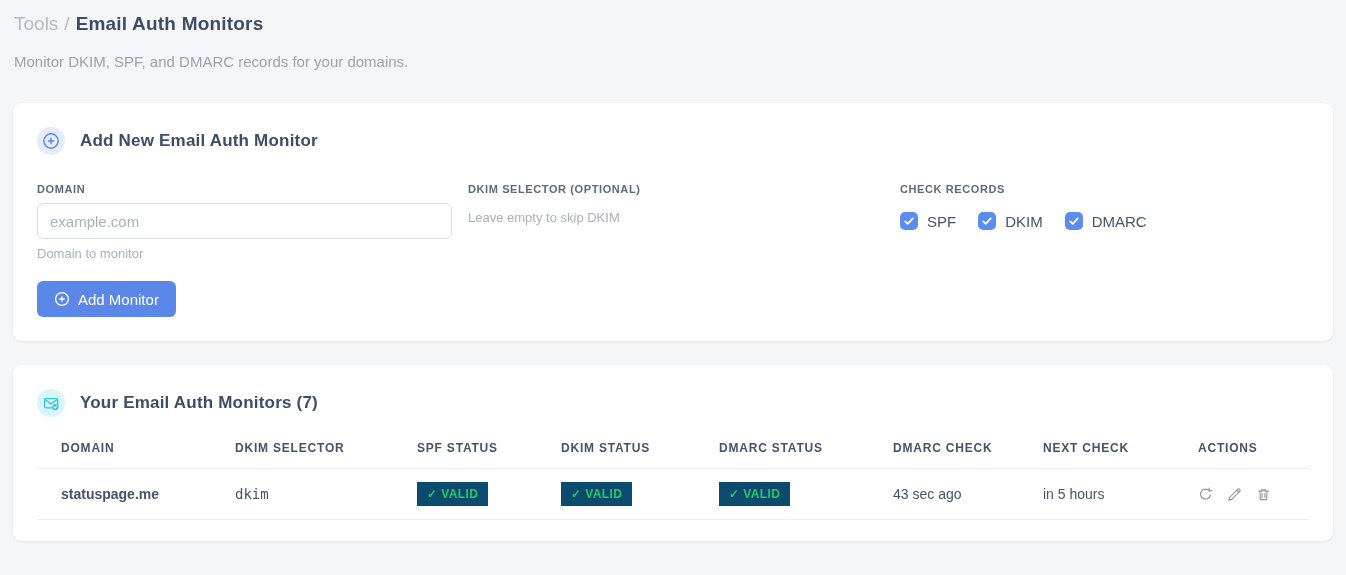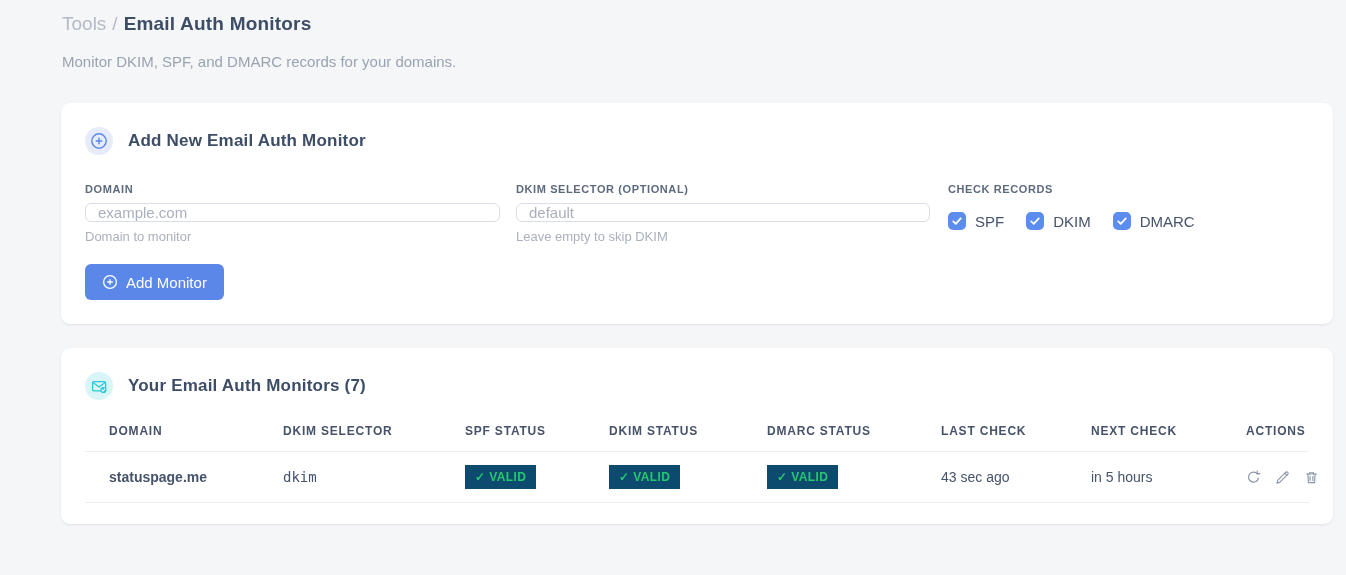--- a/index.html
+++ b/index.html
@@ -2,21 +2,21 @@
 <html><head>
 <meta charset="utf-8">
 <style>
   * { box-sizing: border-box; margin: 0; padding: 0; }
   html, body { width: 1346px; height: 575px; overflow: hidden; }
   body {
     background: #f5f6f8;
     font-family: "Liberation Sans", sans-serif;
     color: #46536a;
   }
-  .page { padding: 12px 13px 8px; margin-left: 48px; }
+  .page { padding: 12px 13px 8px; }
 
   
   .breadcrumb { font-size: 19px; line-height: 24px; margin-left: 1px; }
   .breadcrumb .crumb-muted { color: #b3bac6; font-weight: 400; }
   .breadcrumb .crumb-sep { color: #b3bac6; margin: 0 6px; font-weight: 400; }
   .breadcrumb .crumb-current { color: #3d4d66; font-weight: 700; letter-spacing: 0.2px; }
   .page-subtitle { margin-top: 17px; margin-left: 1px; font-size: 15px; color: #9aa3b1; }
 
   
   .card {
@@ -41,21 +41,21 @@
   
   .form-row { display: flex; gap: 16px; margin-top: 28px; align-items: flex-start; }
   .field-group { display: flex; flex-direction: column; }
   .field-group.w1 { width: 415px; }
   .field-group.w2 { width: 414px; }
   .field-label {
     font-size: 11px; font-weight: 700; color: #5d6a7e;
     letter-spacing: 0.6px; margin-bottom: 8px;
   }
   .text-input {
-    height: 19px; width: 100%;
+    height: 36px; width: 100%;
     border: 1px solid #d9dee6; border-radius: 6px;
     padding: 0 12px; font-size: 15px; color: #46536a;
     font-family: "Liberation Sans", sans-serif;
     outline: none; background: #fff;
   }
   .text-input::placeholder { color: #a9b1bd; }
   .field-hint { margin-top: 7px; font-size: 13px; color: #a9b1bd; }
 
   .check-group { margin-left: 2px; }
   .checkbox-row { display: flex; align-items: center; gap: 22px; margin-top: 9px; }
@@ -135,21 +135,20 @@
 
     <div class="form-row">
       <div class="field-group w1">
         <label class="field-label">DOMAIN</label>
         <input class="text-input" type="text" placeholder="example.com" style="">
         <div class="field-hint">Domain to monitor</div>
       </div>
 
       <div class="field-group w2">
         <label class="field-label">DKIM SELECTOR (OPTIONAL)</label>
-        <input class="text-input" type="text" placeholder="default" style="">
         <div class="field-hint">Leave empty to skip DKIM</div>
       </div>
 
       <div class="field-group check-group">
         <label class="field-label">CHECK RECORDS</label>
         <div class="checkbox-row">
           <span class="checkbox checked">
             <span class="checkbox-box">
               <svg class="check-mark" width="12" height="12" viewBox="0 0 16 16" fill="none" stroke="#ffffff" stroke-width="2.4" stroke-linecap="round" stroke-linejoin="round">
                   <polyline points="3,8.5 6.3,11.7 13,4.5"></polyline>
@@ -210,21 +209,21 @@
           <col style="width:155px">
           <col>
       </colgroup>
       <thead>
         <tr>
           <th>DOMAIN</th>
           <th>DKIM SELECTOR</th>
           <th>SPF STATUS</th>
           <th>DKIM STATUS</th>
           <th>DMARC STATUS</th>
-          <th>LAST CHECK</th>
+          <th>DMARC CHECK</th>
           <th>NEXT CHECK</th>
           <th>ACTIONS</th>
         </tr>
       </thead>
       <tbody>
         <tr>
           <td class="cell-domain">statuspage.me</td>
           <td class="cell-selector">dkim</td>
           <td><span class="badge-valid">✓ VALID</span></td>
           <td><span class="badge-valid">✓ VALID</span></td>

